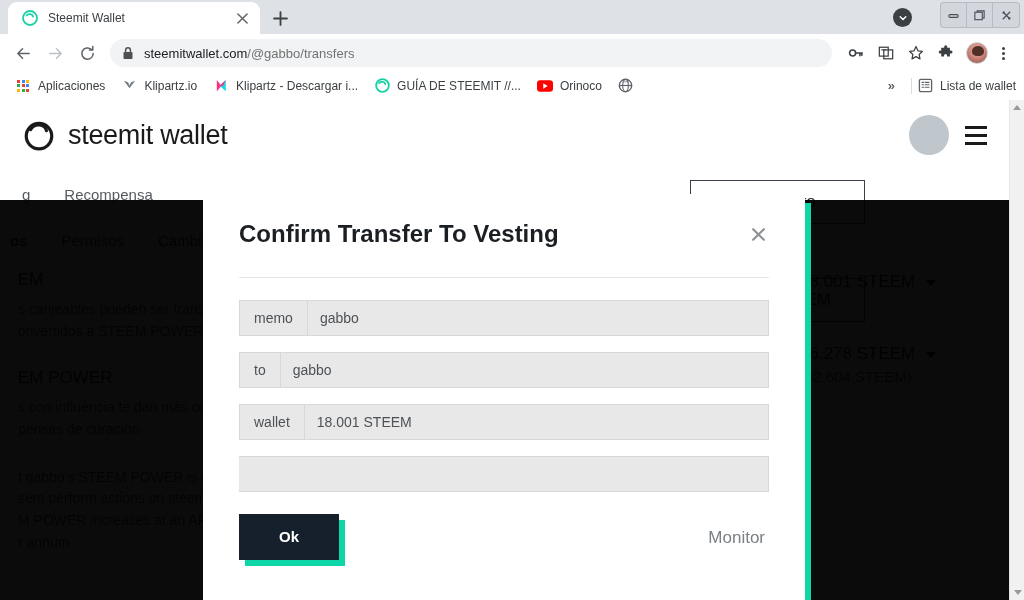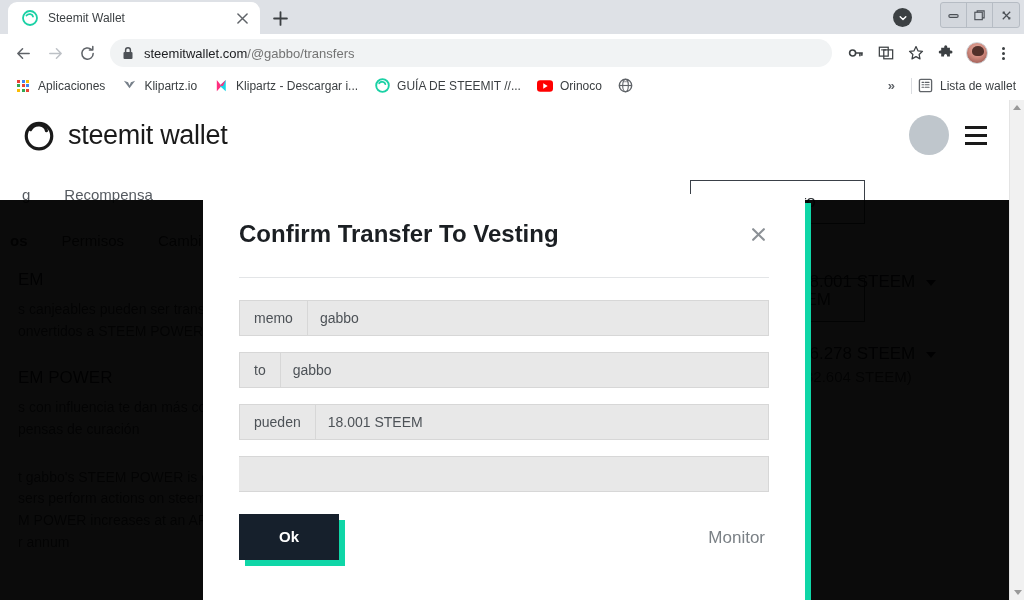--- a/index.html
+++ b/index.html
@@ -538,21 +538,21 @@
         <div class="field-label">memo</div>
         <div class="field-value">gabbo</div>
       </div>
 
       <div class="field">
         <div class="field-label">to</div>
         <div class="field-value">gabbo</div>
       </div>
 
       <div class="field">
-        <div class="field-label">pueden</div>
+        <div class="field-label">wallet</div>
         <div class="field-value">18.001 STEEM</div>
       </div>
 
       <div class="field">
         <div class="field-value"></div>
       </div>
 
       <div class="modal-actions">
         <div class="ok-wrap">
           <div class="ok-shadow"></div>

